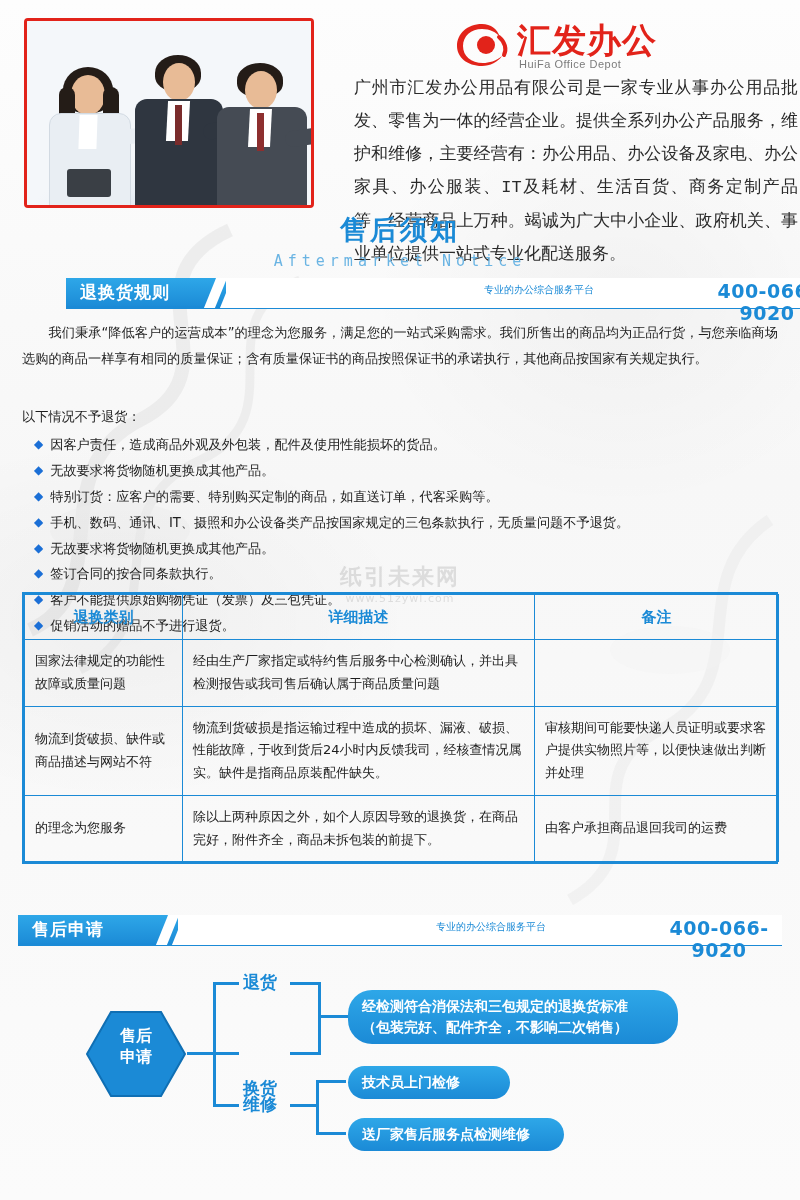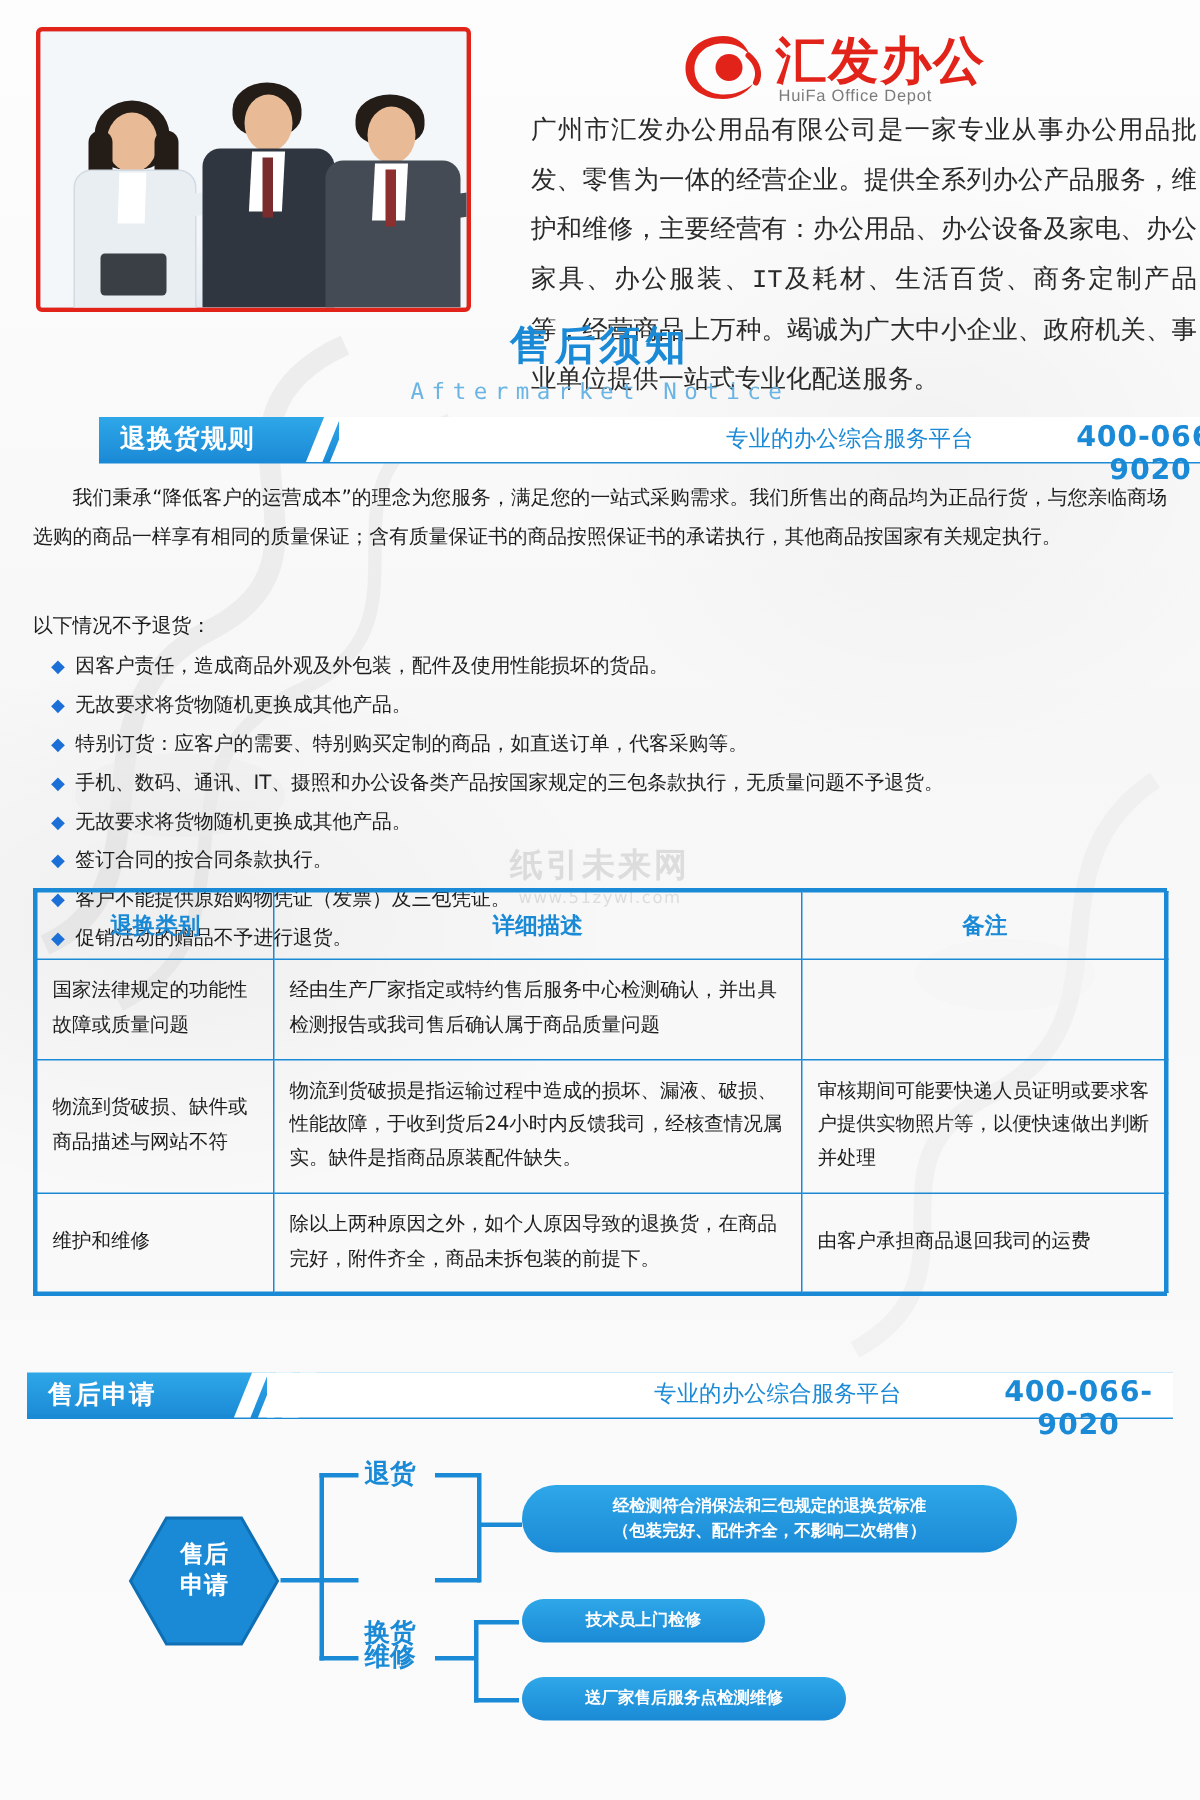--- a/index.html
+++ b/index.html
@@ -211,21 +211,21 @@
     position: absolute;
     left: 0;
     top: 28px;
     width: 764px;
     height: 3px;
     background: #1b8ad6;
   }
   .bar-tag {
     position: absolute;
     top: 5px;
-    font-size: 15px;
+    font-size: 10px;
     color: #1b8ad6;
     font-family: "DejaVu Sans", sans-serif;
     z-index: 3;
   }
   .bar-phone {
     position: absolute;
     top: 2px;
     font-size: 19px;
     font-weight: bold;
     color: #1b8ad6;
@@ -346,23 +346,22 @@
     font-size: 17px;
     font-weight: bold;
     color: #1b8ad6;
     font-family: "DejaVu Sans", sans-serif;
   }
   .pill {
     position: absolute;
     background: linear-gradient(180deg, #2ea7e8 0%, #1b8ad6 100%);
     border-radius: 24px;
     color: #ffffff;
-    font-size: 11px;
-    font-weight: bold;
-    text-align: center;
+    font-size: 14px;
+    font-weight: bold;
     line-height: 1.5;
     padding: 6px 14px;
     box-sizing: border-box;
     font-family: "DejaVu Sans", sans-serif;
   }
   .line {
     position: absolute;
     background: #1b8ad6;
   }
   .watermark {
@@ -531,21 +530,21 @@
           <td>国家法律规定的功能性故障或质量问题</td>
           <td>经由生产厂家指定或特约售后服务中心检测确认，并出具检测报告或我司售后确认属于商品质量问题</td>
           <td></td>
         </tr>
         <tr>
           <td>物流到货破损、缺件或商品描述与网站不符</td>
           <td>物流到货破损是指运输过程中造成的损坏、漏液、破损、性能故障，于收到货后24小时内反馈我司，经核查情况属实。缺件是指商品原装配件缺失。</td>
           <td>审核期间可能要快递人员证明或要求客户提供实物照片等，以便快速做出判断并处理</td>
         </tr>
         <tr>
-          <td>维护和维修</td>
+          <td>的理念为您服务</td>
           <td>除以上两种原因之外，如个人原因导致的退换货，在商品完好，附件齐全，商品未拆包装的前提下。</td>
           <td>由客户承担商品退回我司的运费</td>
         </tr>
       </tbody>
     </table>
   </div>
 
   <div class="sec-bar" style="top:915px;">
     <div class="bar-bg"></div>
     <div class="bar-right"></div>

